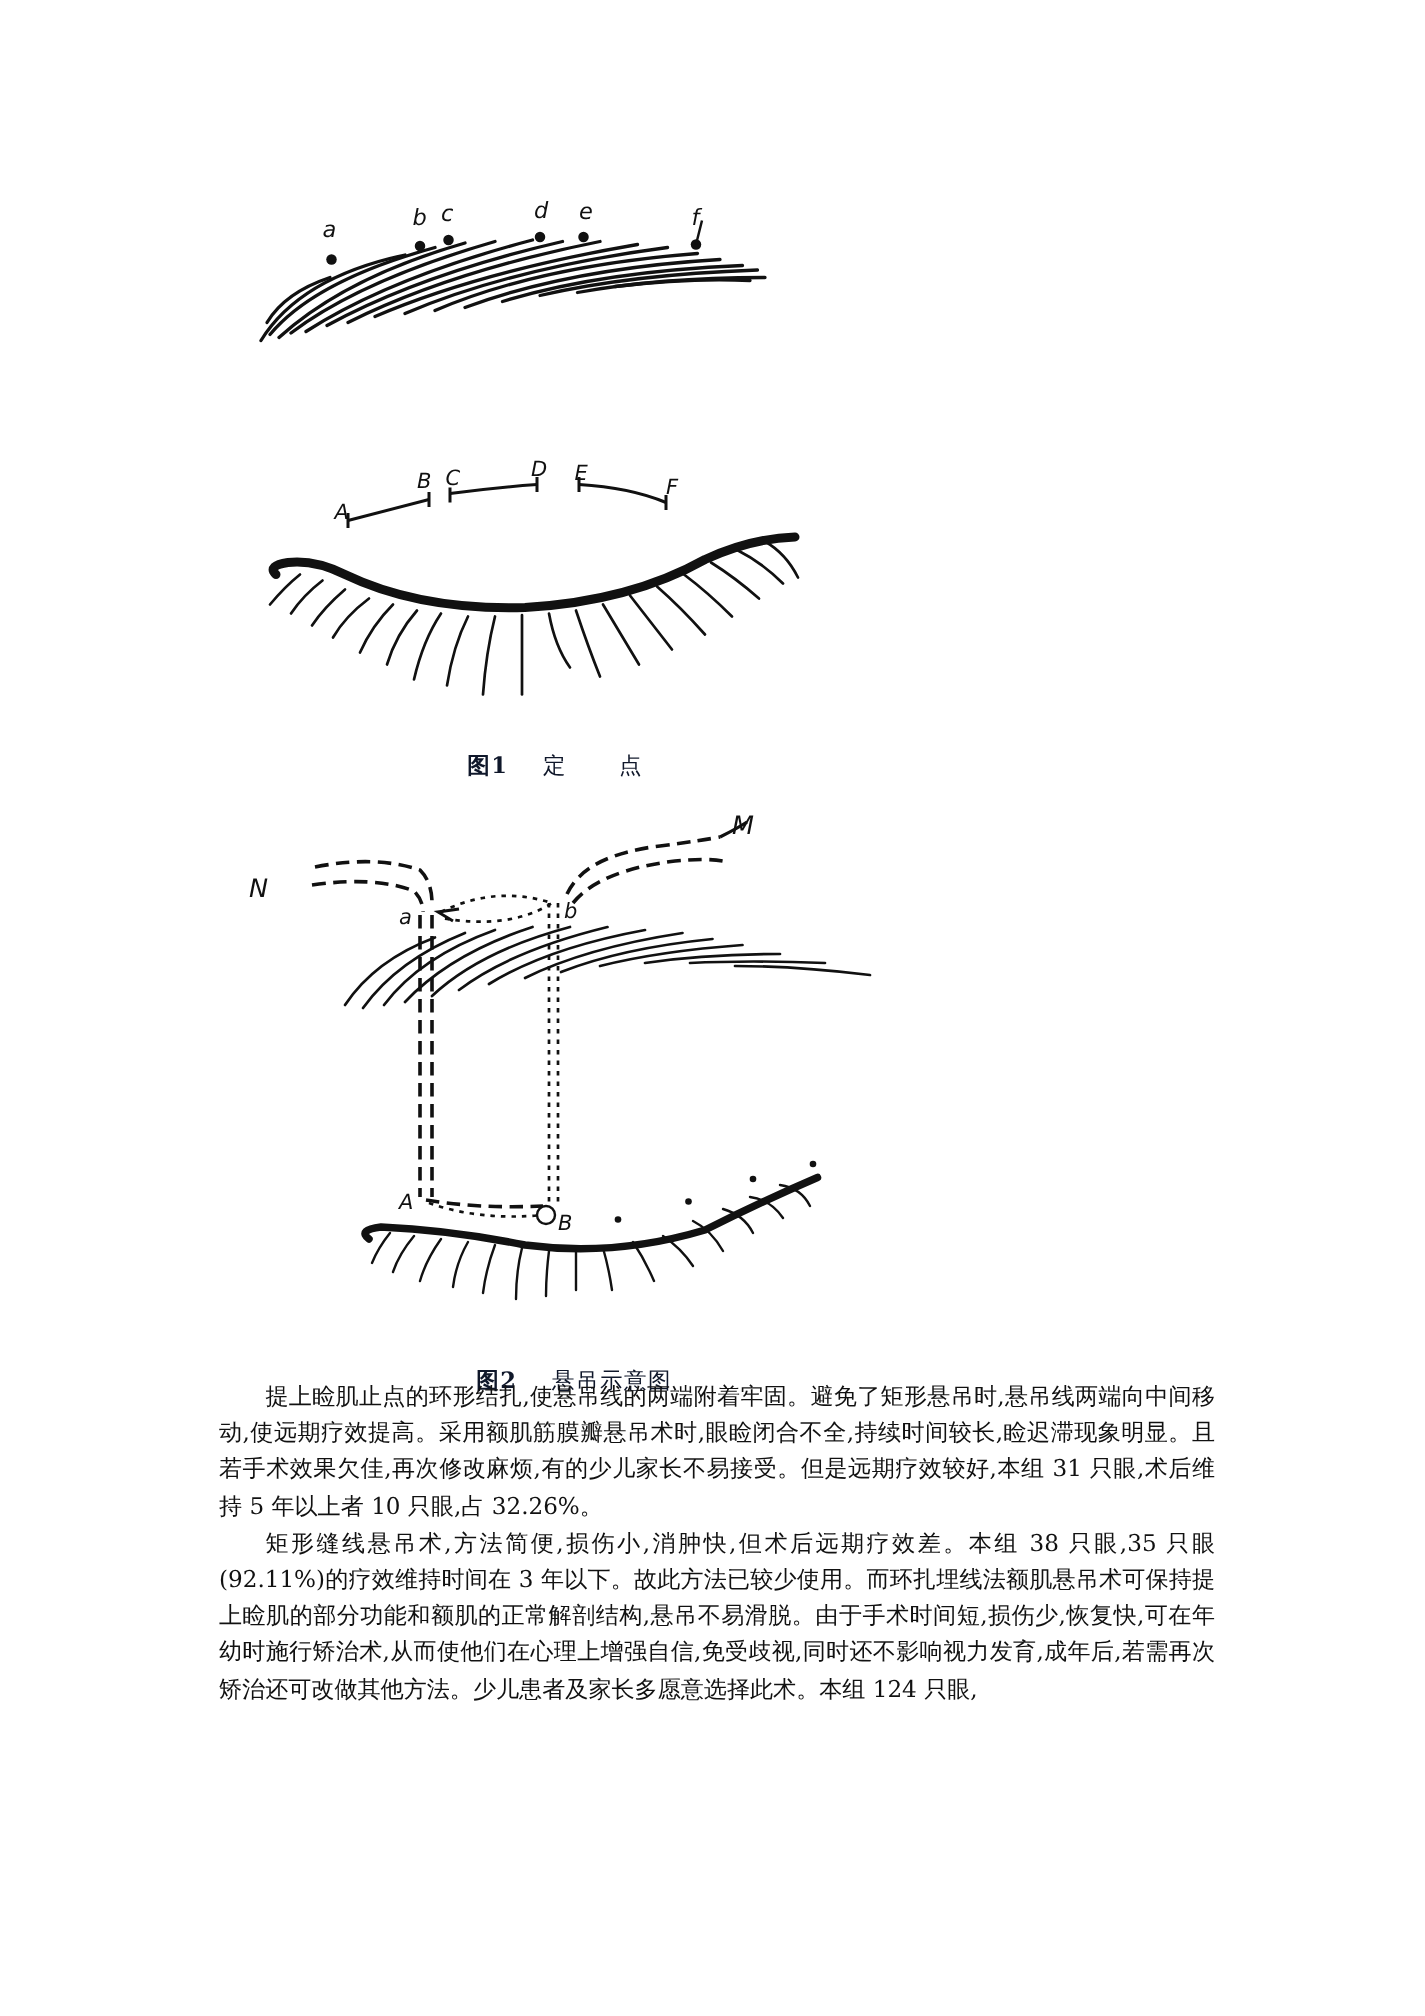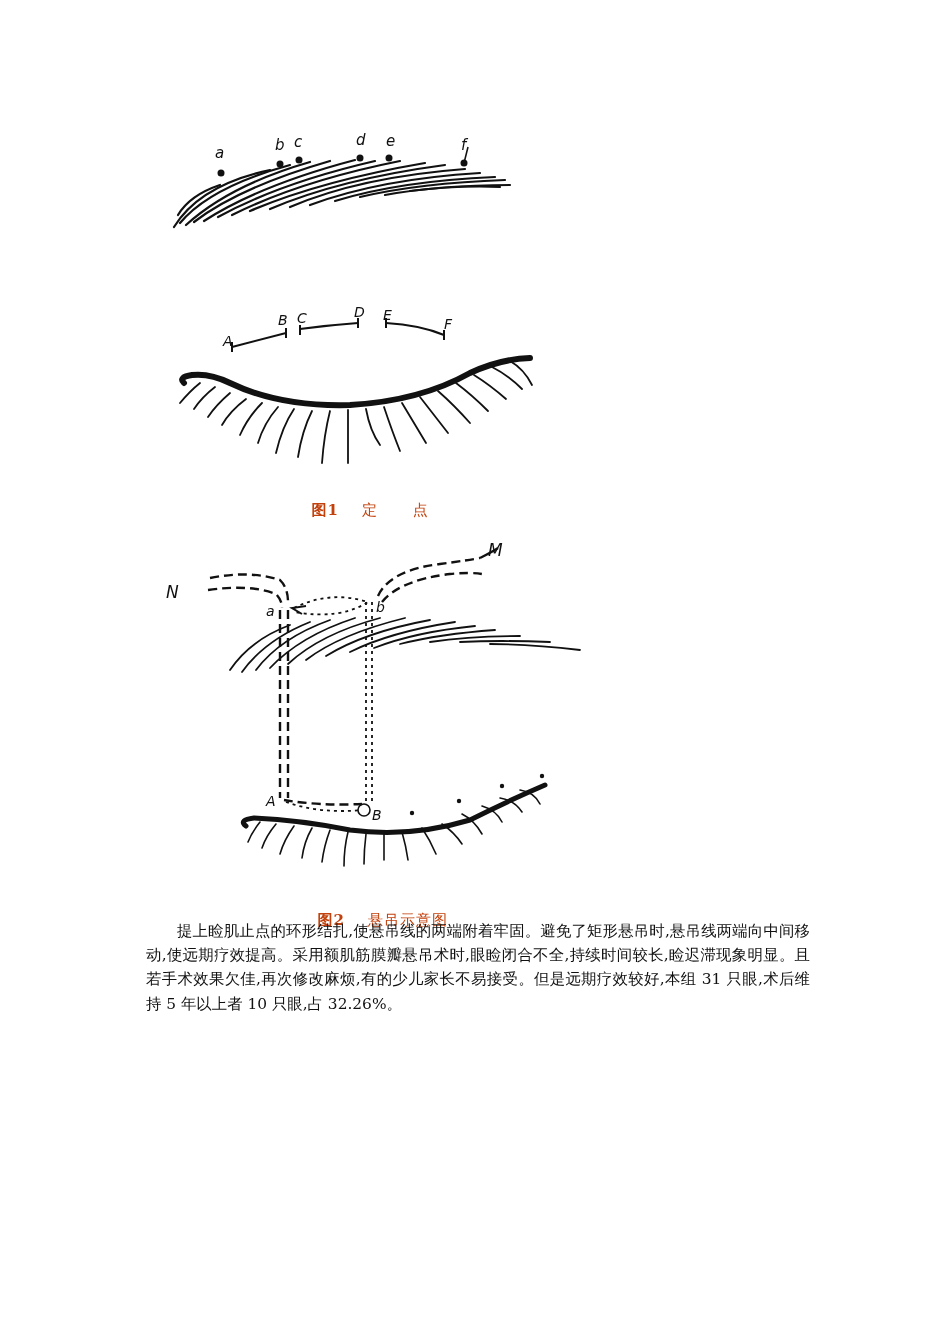--- a/index.html
+++ b/index.html
@@ -1,20 +1,20 @@
 <!DOCTYPE html>
 <html><head>
 <meta charset="utf-8">
 <style>
   html, body { margin:0; padding:0; background:#ffffff; }
   body { width:950px; height:1344px; position:relative; overflow:hidden;
          font-family:"DejaVu Serif","Liberation Serif",serif; color:#111; }
   .fig { position:absolute; }
   .fig svg { display:block; }
-  .caption { position:absolute; font-size:15px; color:#c2410c; letter-spacing:1px; white-space:pre; }
+  .caption { position:absolute; font-size:15px; color:#0f172a; letter-spacing:1px; white-space:pre; }
   .caption .num { font-weight:bold; }
   .body-text { position:absolute; left:146px; top:919px; width:664px; font-size:15.4px; line-height:24.2px; color:#111; }
   .body-text p { margin:0 0 1px 0; text-indent:31px; text-align:justify; }
   .lbl { font-family:"DejaVu Sans","Liberation Sans",sans-serif; font-style:italic; }
 </style>
 </head>
 <body>
 
 <div class="fig" style="left:160px; top:125px;">
   <svg width="370" height="115" viewBox="0 0 370 115">
@@ -183,13 +183,14 @@
     </g>
   </svg>
 </div>
 
 <div class="caption" style="left:306px; top:893px;text-align:center;">
   <span class="num">图2</span>&nbsp;&nbsp;&nbsp;&nbsp;<span>悬吊示意图</span>
 </div>
 
 <div class="body-text">
   <p>提上睑肌止点的环形结扎,使悬吊线的两端附着牢固。避免了矩形悬吊时,悬吊线两端向中间移动,使远期疗效提高。采用额肌筋膜瓣悬吊术时,眼睑闭合不全,持续时间较长,睑迟滞现象明显。且若手术效果欠佳,再次修改麻烦,有的少儿家长不易接受。但是远期疗效较好,本组 31 只眼,术后维持 5 年以上者 10 只眼,占 32.26%。</p>
+  <p>矩形缝线悬吊术,方法简便,损伤小,消肿快,但术后远期疗效差。本组 38 只眼,35 只眼(92.11%)的疗效维持时间在 3 年以下。故此方法已较少使用。而环扎埋线法额肌悬吊术可保持提上睑肌的部分功能和额肌的正常解剖结构,悬吊不易滑脱。由于手术时间短,损伤少,恢复快,可在年幼时施行矫治术,从而使他们在心理上增强自信,免受歧视,同时还不影响视力发育,成年后,若需再次矫治还可改做其他方法。少儿患者及家长多愿意选择此术。本组 124 只眼,</p>
 </div>
 
 </body></html>

